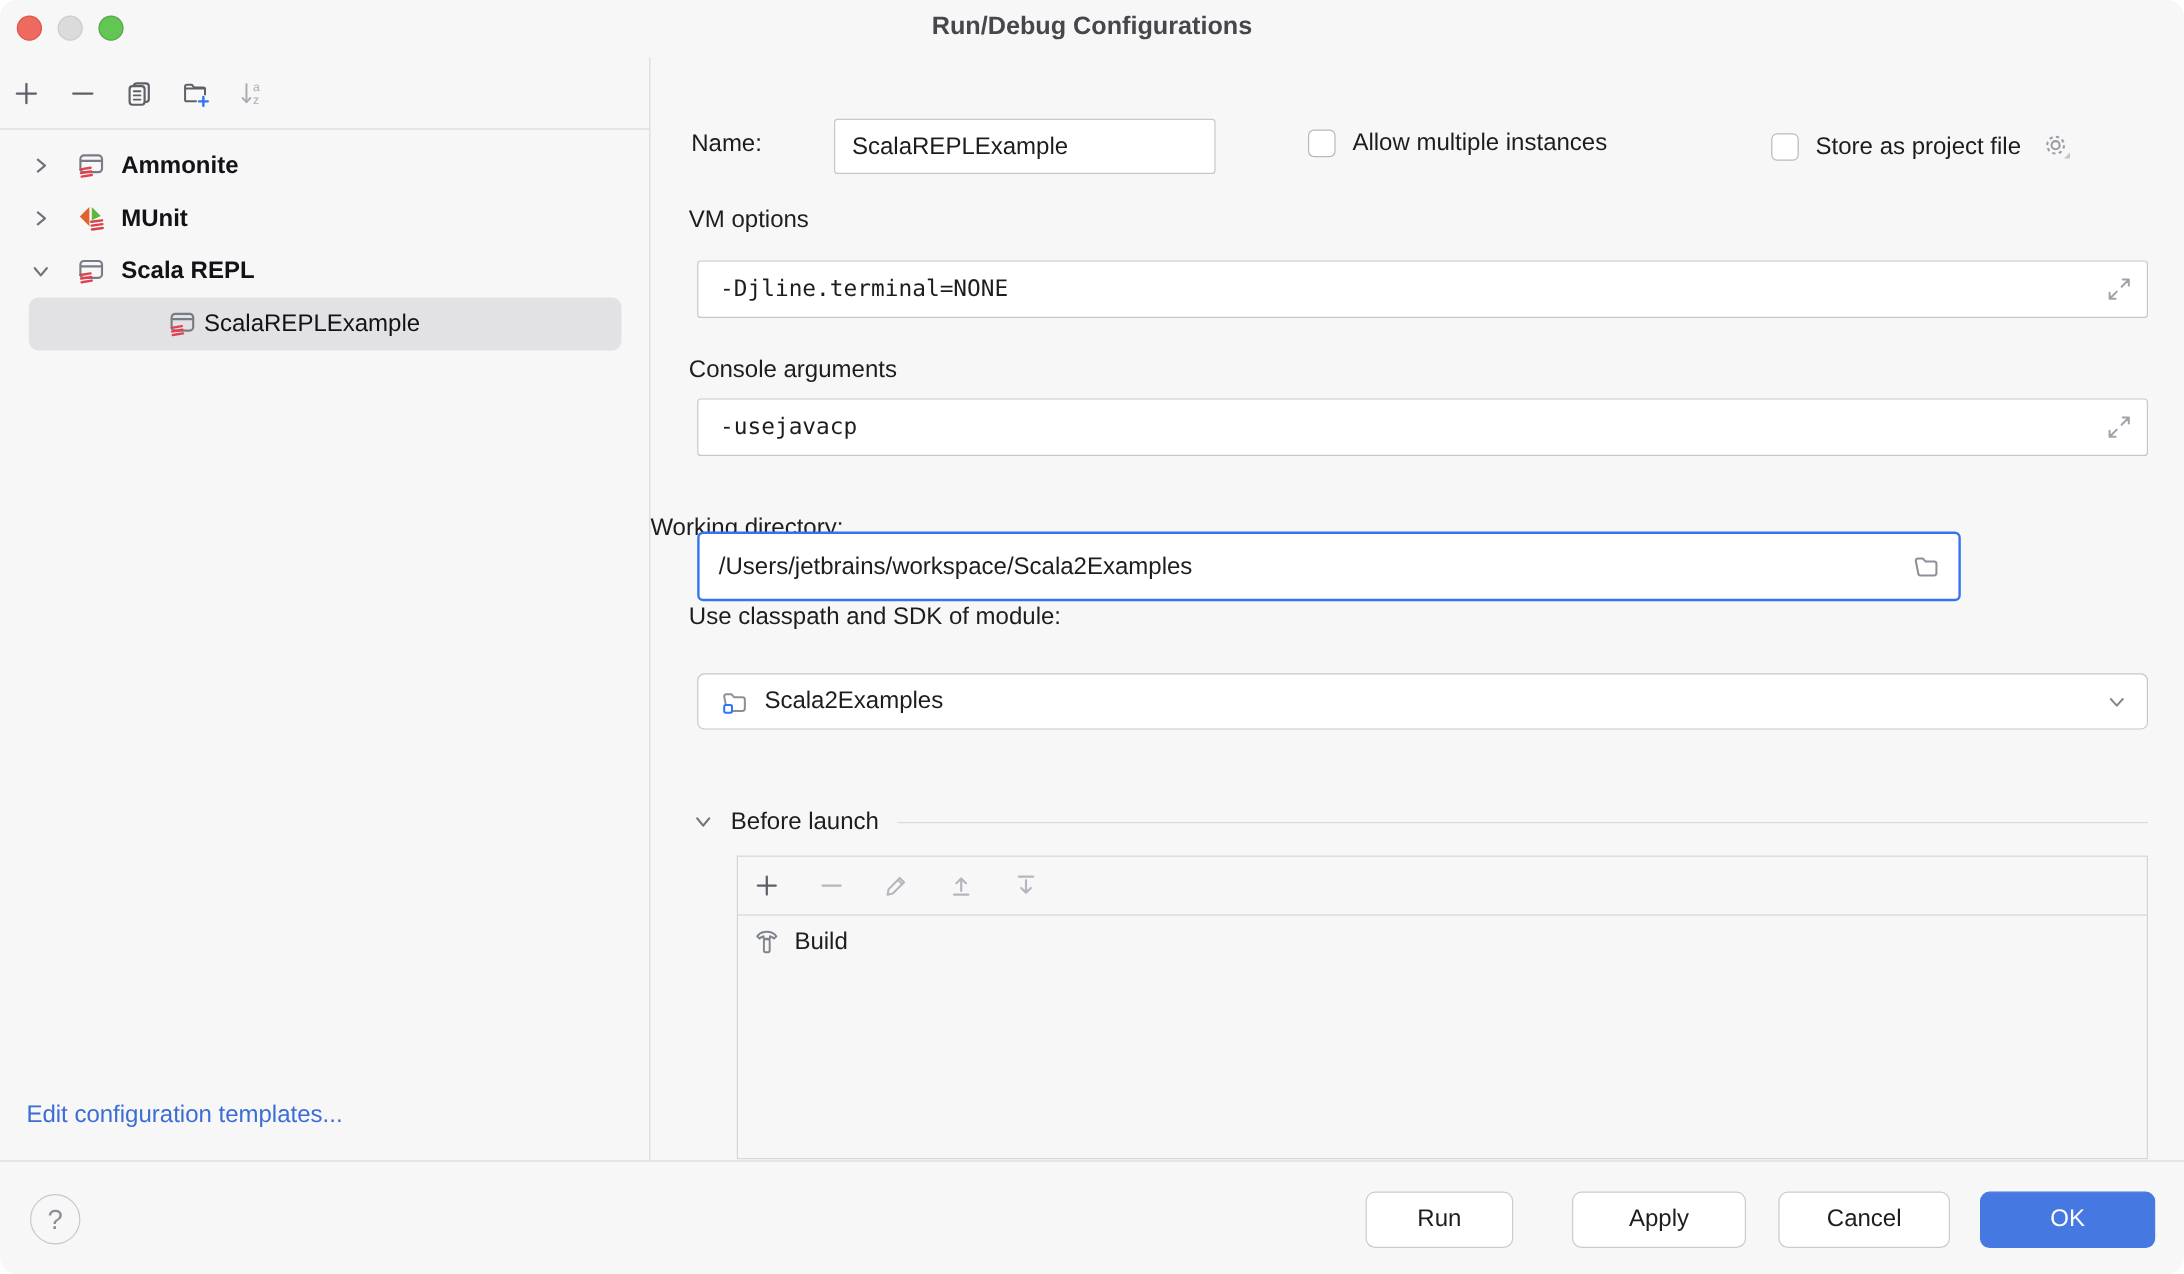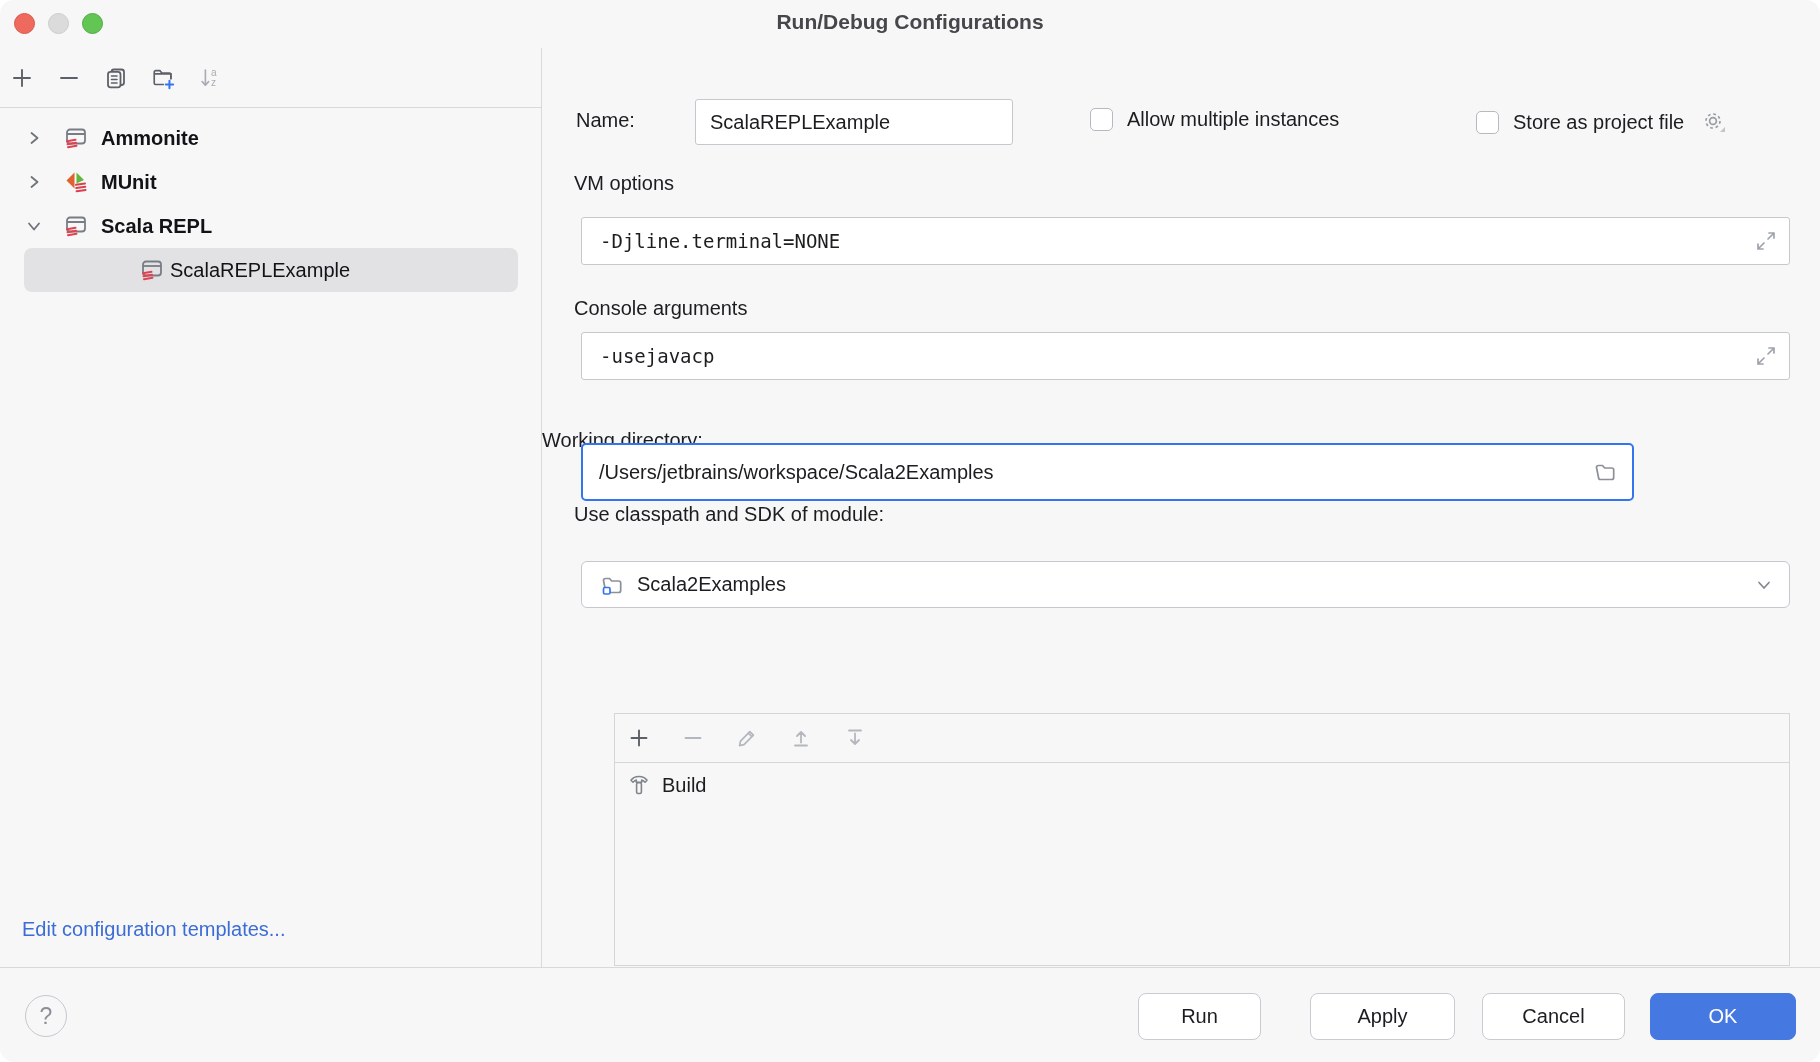--- a/index.html
+++ b/index.html
@@ -245,20 +245,29 @@
       </svg>
     </span>
     <span>Scala2Examples</span>
     <span class="expand-ic" style="right:16px;">
       <svg width="18" height="18" viewBox="0 0 18 18">
           <path d="M4 6.5l5 5.5 5-5.5" stroke="#85888e" stroke-width="1.7" fill="none" stroke-linecap="round" stroke-linejoin="round"></path>
         </svg>
     </span>
   </div>
 
+  <div class="bl-header">
+    <span>
+      <svg width="18" height="18" viewBox="0 0 18 18">
+          <path d="M4 6l5 6 5-6" stroke="#70747a" stroke-width="1.8" fill="none" stroke-linecap="round" stroke-linejoin="round"></path>
+        </svg>
+    </span>
+    <span class="bl-title">Before launch</span>
+    <span class="bl-line"></span>
+  </div>
 
   <div class="bl-panel">
     <div class="bl-toolbar">
       <span class="tbtn">
         <svg width="24" height="24" viewBox="0 0 24 24">
             <path d="M12 4.5v15M4.5 12h15" stroke="#5d6167" stroke-width="1.9" stroke-linecap="round"></path>
           </svg>
       </span>
       <span class="tbtn">
         <svg width="24" height="24" viewBox="0 0 24 24">

